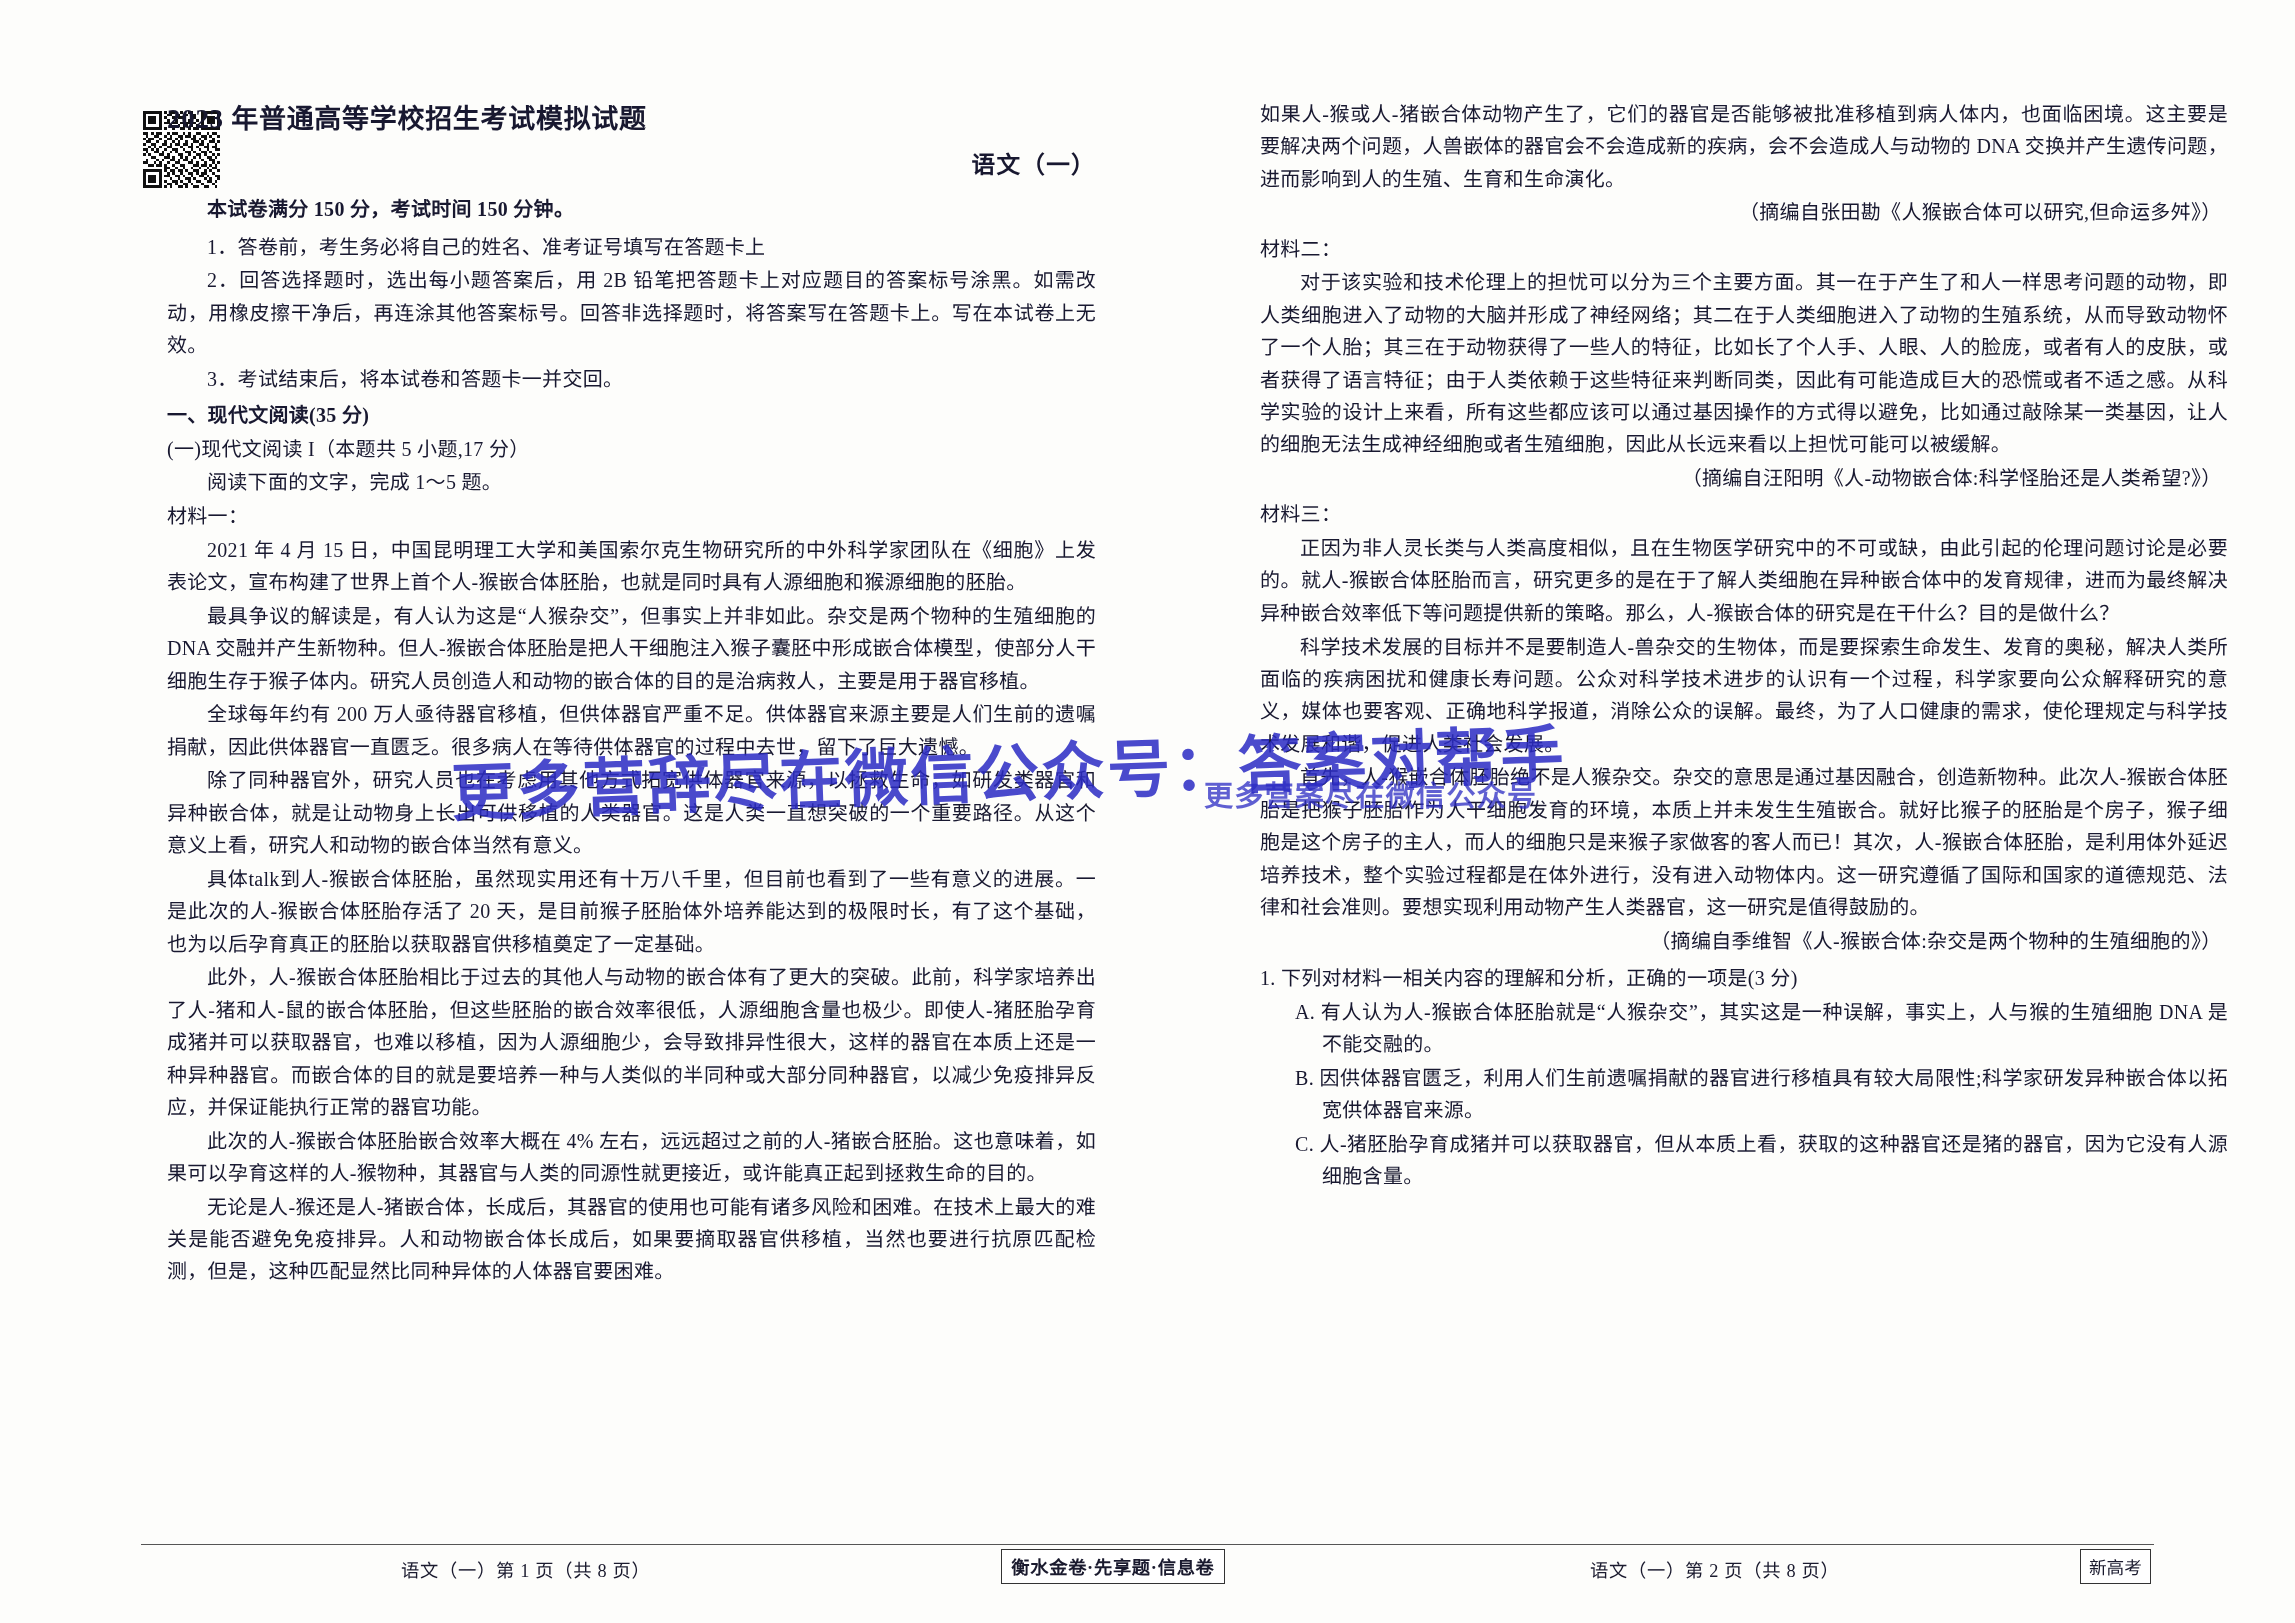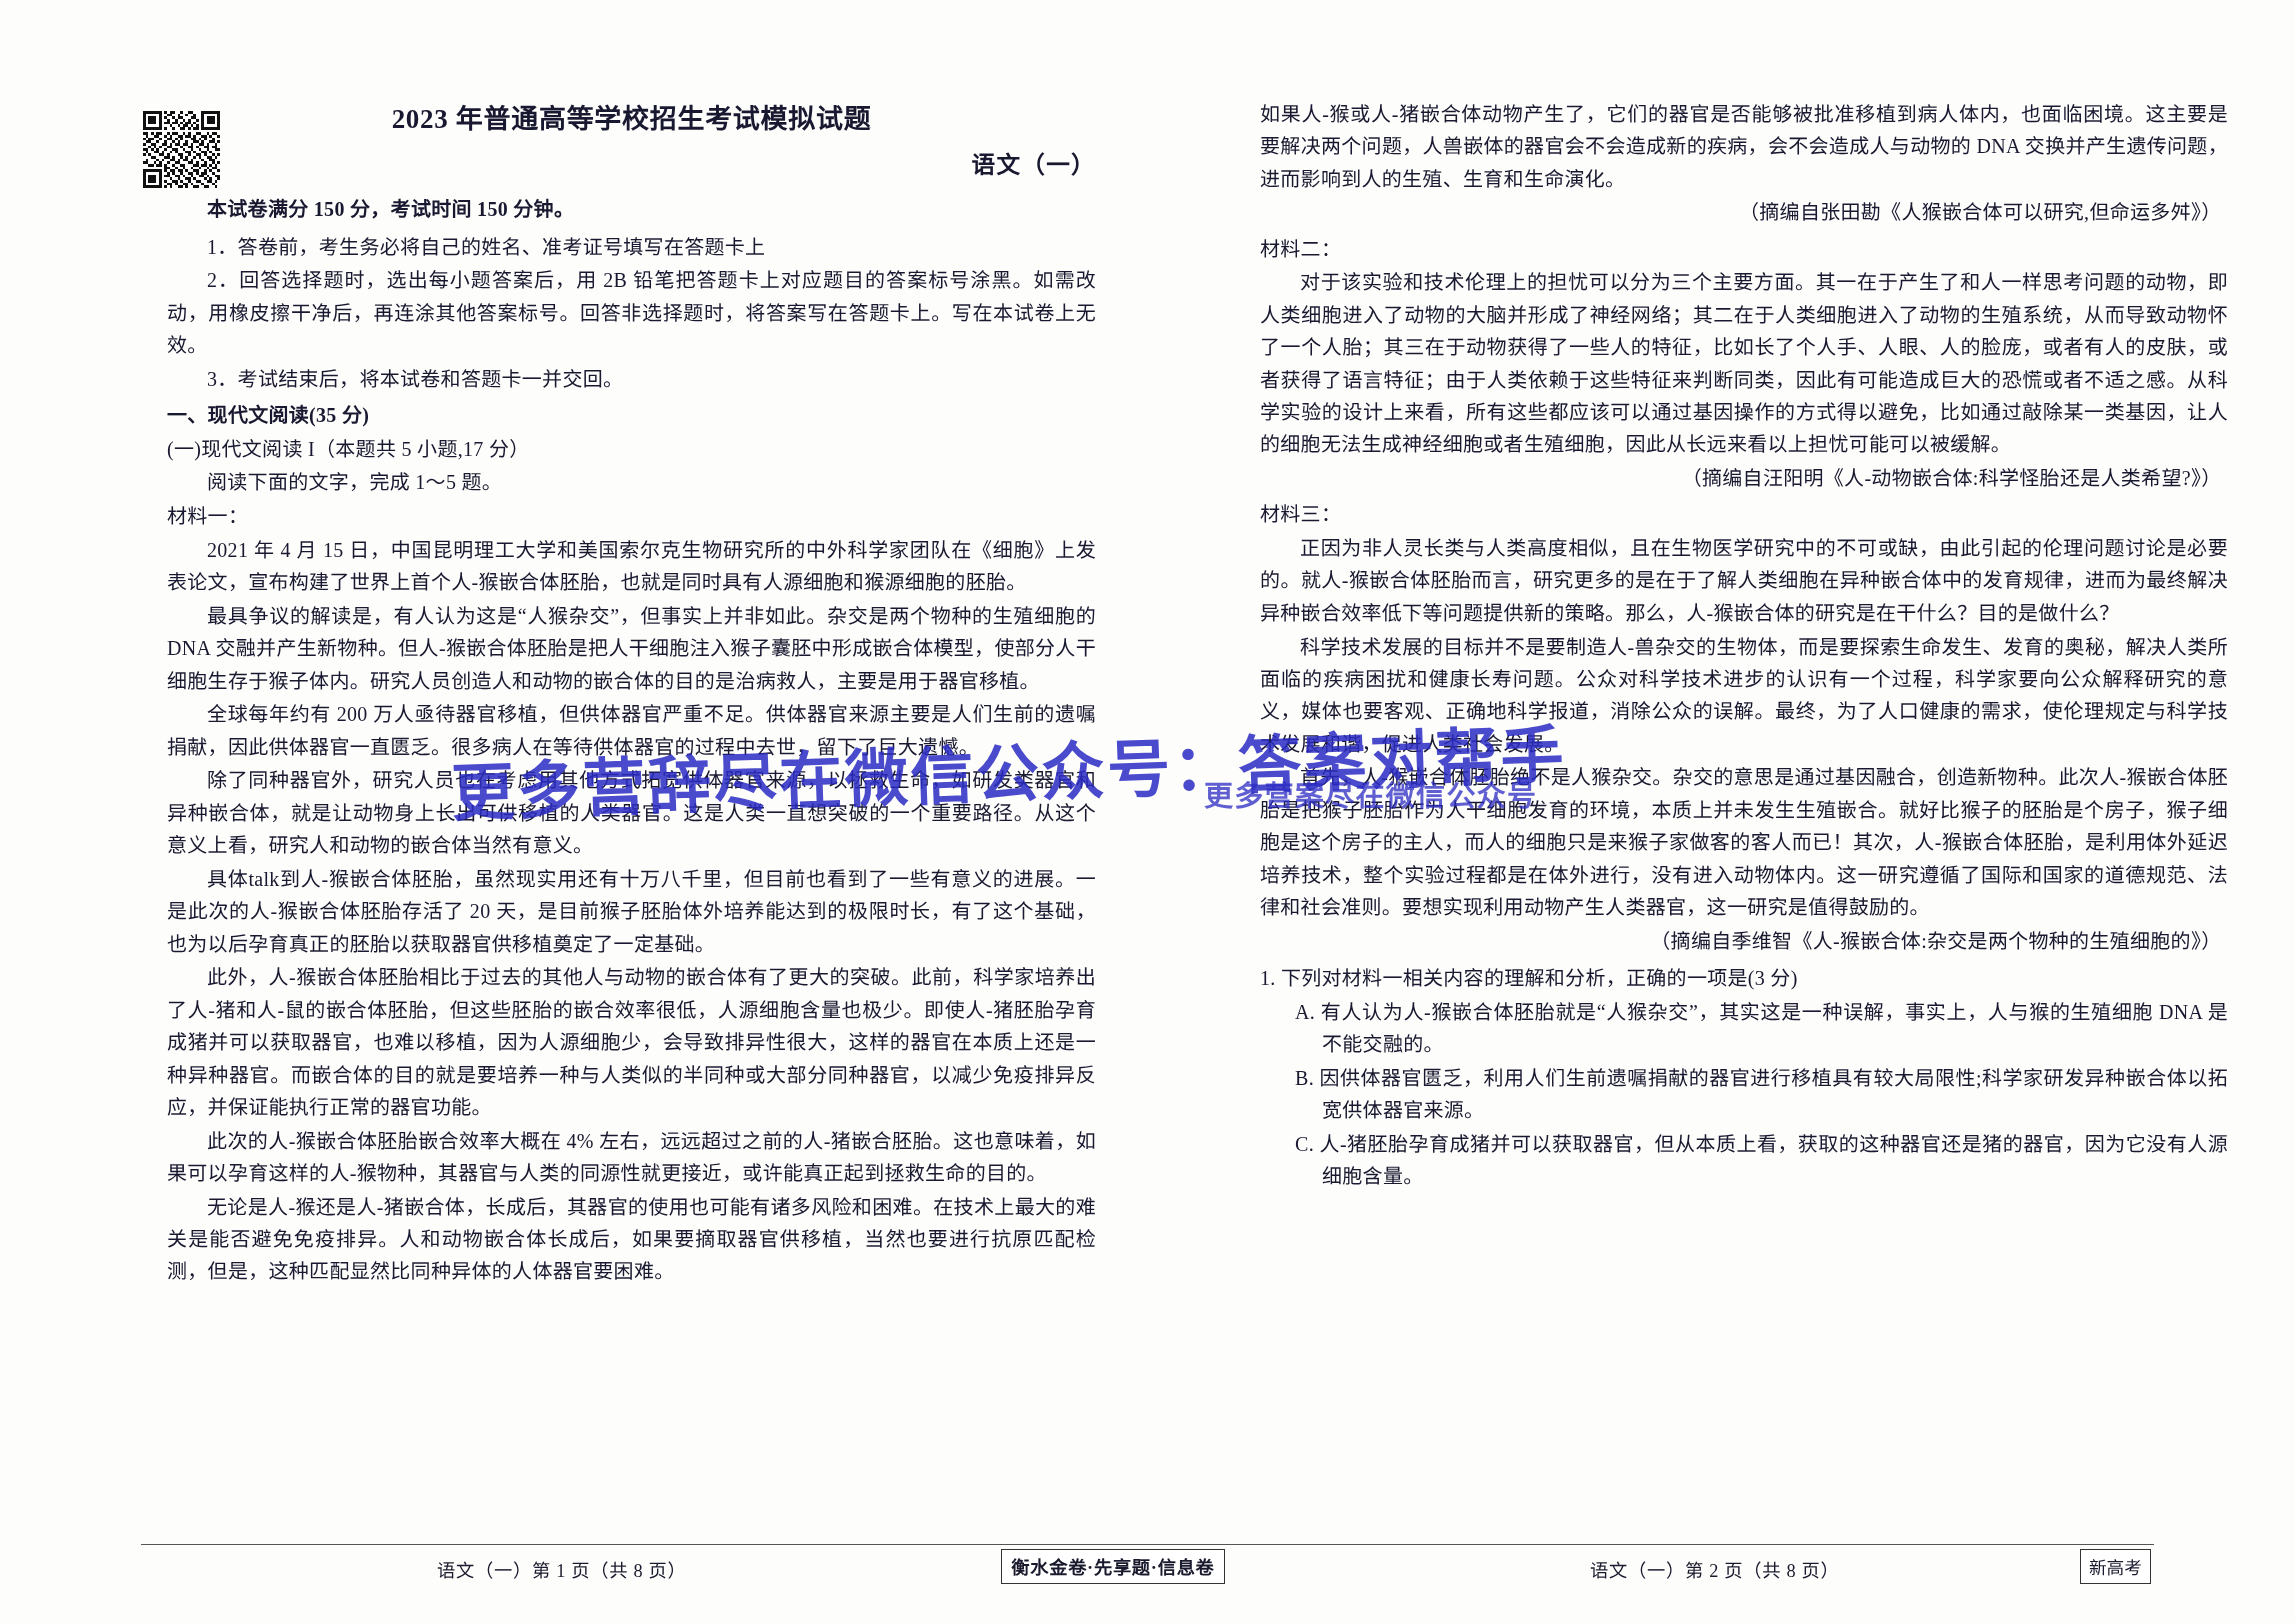--- a/index.html
+++ b/index.html
@@ -37,21 +37,20 @@
     width: 942px;
     font-size: 20px;
     line-height: 1.62;
     letter-spacing: 0.3px;
     color: #181830;
   }
   .col-left  { left: 167px; width: 929px; }
   .col-right { left: 1260px; width: 968px; font-family: Liberation Serif, serif; }
 
   .doc-title {
-    text-align: center;
     font-size: 27px;
     font-weight: bold;
     letter-spacing: 0.7px;
     margin: 0 0 3.9px 0;
   }
   .doc-subtitle {
     text-align: right;
     font-size: 23.6px;
     font-weight: bold;
     letter-spacing: 1.3px;
@@ -145,21 +144,21 @@
     top: 1544px;
     border-top: 1.3px solid #555;
   }
   .foot {
     position: absolute;
     top: 1556px;
     font-size: 18.3px;
     letter-spacing: 0.7px;
     white-space: nowrap;
   }
-  .foot-left  { left: 437px; }
+  .foot-left  { left: 401px; }
   .foot-right { left: 1590px; }
   .foot-center {
     position: absolute;
     top: 1549px;
     left: 1001px;
     border: 1.3px solid #333;
     padding: 3.3px 9.2px;
     font-size: 18.3px;
     font-weight: bold;
     letter-spacing: 0.7px;

